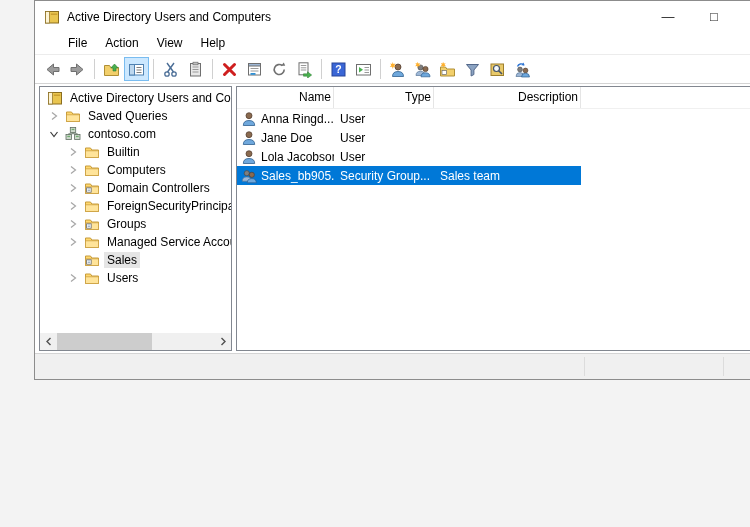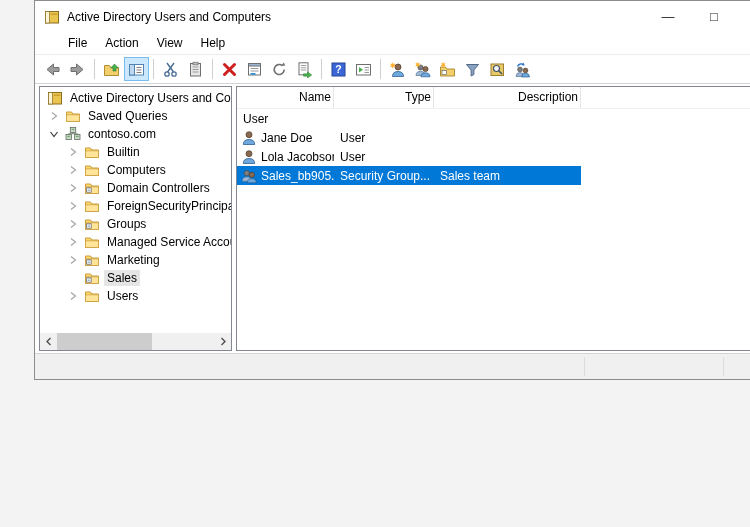--- a/index.html
+++ b/index.html
@@ -365,36 +365,20 @@
           </span>
           <span class="ticon">
             <svg width="16" height="16" viewBox="0 0 16 16">
                 <path d="M1.5 4 h5 l1.3 2 h6.7 v7.5 h-13 z" fill="#ffd86f" stroke="#c79b3b"></path>
                 <path d="M1.5 6.8 h13 v6.7 h-13 z" fill="#ffe49a" stroke="#c79b3b" stroke-width="0.7"></path>
               </svg>
           </span>
           <span class="tlabel">Managed Service Accounts</span>
         </div>
 
-        <div class="trow lvl2">
-          <span class="chev">
-            <svg width="10" height="10" viewBox="0 0 10 10">
-                <polyline points="3,1.5 7.5,5 3,8.5" fill="none" stroke="#a6a6a6" stroke-width="1.2"></polyline>
-              </svg>
-          </span>
-          <span class="ticon">
-            <svg width="16" height="16" viewBox="0 0 16 16">
-                <path d="M1.5 4 h5 l1.3 2 h6.7 v7.5 h-13 z" fill="#ffd86f" stroke="#c79b3b"></path>
-                <path d="M1.5 6.8 h13 v6.7 h-13 z" fill="#ffe49a" stroke="#c79b3b" stroke-width="0.7"></path>
-                <rect x="2.6" y="7.8" width="4.6" height="4.4" fill="#fff" stroke="#6b6b6b" stroke-width="0.8"></rect>
-                <path d="M3.6 9 h2.6 M3.6 10.5 h2.6" stroke="#8aa5c0" stroke-width="0.8"></path>
-              </svg>
-          </span>
-          <span class="tlabel">Marketing</span>
-        </div>
 
         <div class="trow lvl2 selected">
           <span class="chev"></span>
           <span class="ticon">
             <svg width="16" height="16" viewBox="0 0 16 16">
                 <path d="M1.5 4 h5 l1.3 2 h6.7 v7.5 h-13 z" fill="#ffd86f" stroke="#c79b3b"></path>
                 <path d="M1.5 6.8 h13 v6.7 h-13 z" fill="#ffe49a" stroke="#c79b3b" stroke-width="0.7"></path>
                 <rect x="2.6" y="7.8" width="4.6" height="4.4" fill="#fff" stroke="#6b6b6b" stroke-width="0.8"></rect>
                 <path d="M3.6 9 h2.6 M3.6 10.5 h2.6" stroke="#8aa5c0" stroke-width="0.8"></path>
               </svg>
@@ -437,20 +421,29 @@
 
     <div class="pane list-pane">
       <div class="lheader">
         <span class="hcell c-name">Name</span>
         <span class="hcell c-type">Type</span>
         <span class="hcell c-desc">Description</span>
         <span class="hcell c-fill"></span>
       </div>
 
       <div class="lrow">
+        <span class="cell c-name">
+          <span class="licon">
+            <svg width="16" height="16" viewBox="0 0 16 16">
+                <circle cx="8" cy="4.7" r="3" fill="#8a6a4f" stroke="#4a3526" stroke-width="0.7"></circle>
+                <path d="M2.3 14.5 q0-5 5.7-5 q5.7 0 5.7 5 z" fill="#6fa8dc" stroke="#2e5f8f" stroke-width="0.8"></path>
+              </svg>
+          </span>
+          <span>Anna Ringd...</span>
+        </span>
         <span class="cell c-type">User</span>
         <span class="cell c-desc"></span>
       </div>
 
       <div class="lrow">
         <span class="cell c-name">
           <span class="licon">
             <svg width="16" height="16" viewBox="0 0 16 16">
                 <circle cx="8" cy="4.7" r="3" fill="#8a6a4f" stroke="#4a3526" stroke-width="0.7"></circle>
                 <path d="M2.3 14.5 q0-5 5.7-5 q5.7 0 5.7 5 z" fill="#6fa8dc" stroke="#2e5f8f" stroke-width="0.8"></path>

